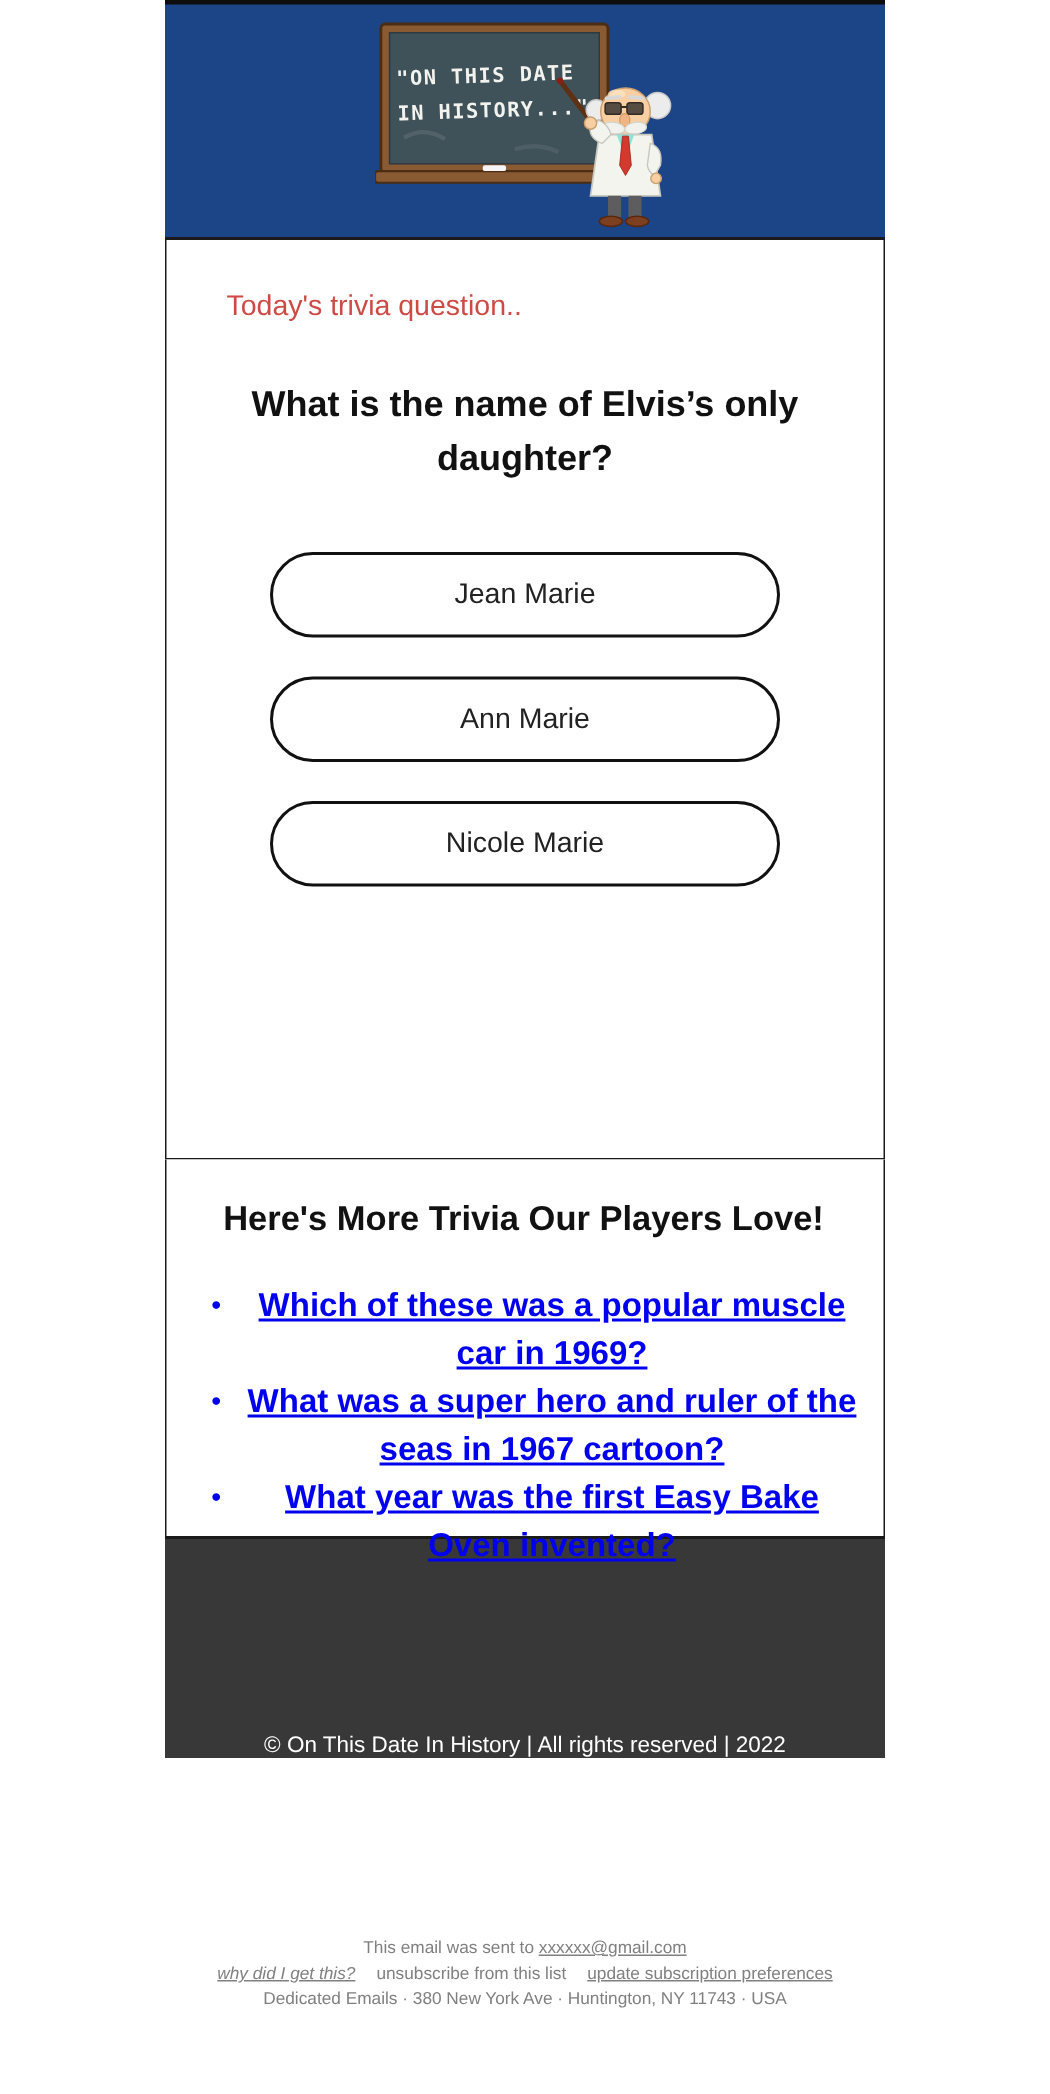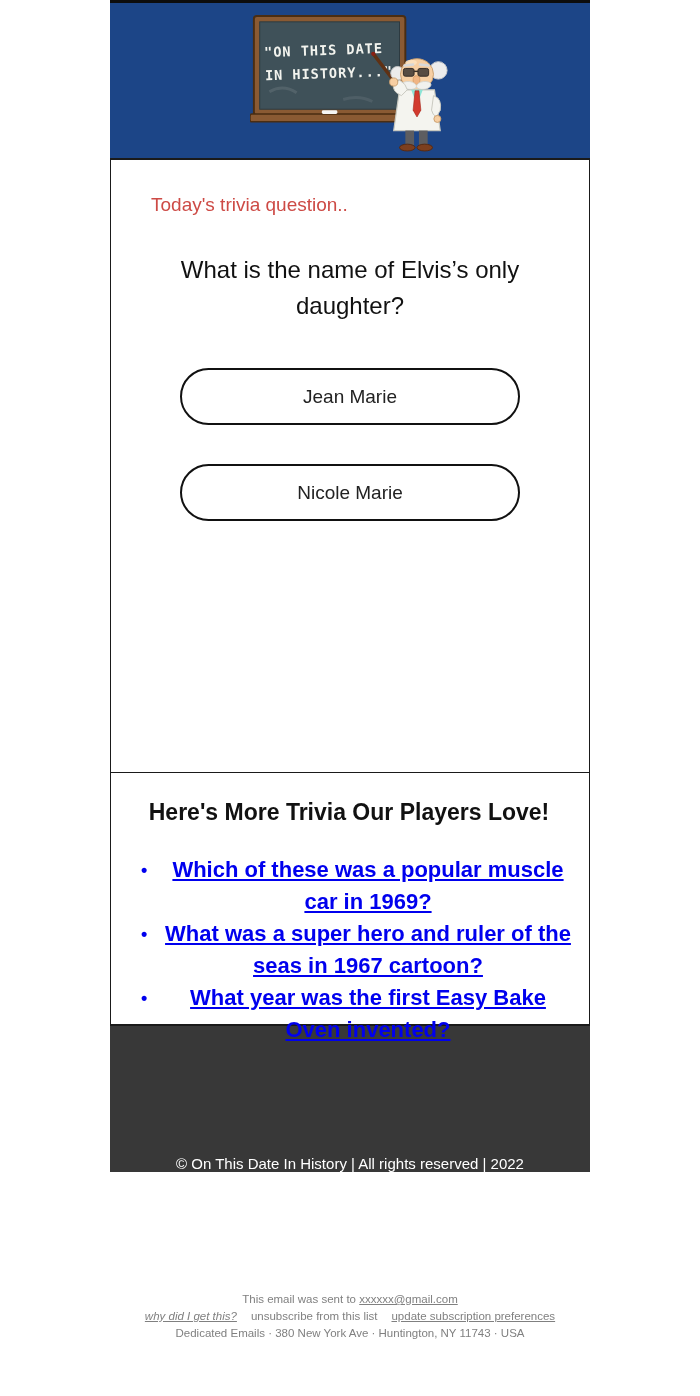--- a/index.html
+++ b/index.html
@@ -47,29 +47,29 @@
   .eyebrow {
     color: #cd4a45;
     font-size: 19px;
     font-weight: 400;
   }
   .question {
     margin-top: 36px;
     text-align: center;
     font-size: 24px;
     line-height: 36px;
-    font-weight: 400;
+    font-weight: 700;
     color: #111111;
   }
   .answers { margin-top: 44px; }
   .answer-btn {
     display: block;
     width: 340px;
     height: 57px;
-    margin: 0 auto 39px auto;
+    margin: 0 auto 26px auto;
     background: #ffffff;
     border: 2.5px solid #111111;
     border-radius: 29px;
     font-family: "Liberation Sans", sans-serif;
     font-size: 19px;
     color: #222222;
     cursor: pointer;
   }
   .answer-btn:last-child { margin-bottom: 0; }
   
@@ -188,20 +188,21 @@
         <ellipse cx="180" cy="137.5" rx="8" ry="3.5" fill="#7c3f1f" stroke="#57280f"></ellipse>
       </g>
     </svg>
   </header>
 
   <section class="card question-card">
     <p class="eyebrow">Today's trivia question..</p>
     <h1 class="question">What is the name of Elvis’s only daughter?</h1>
     <div class="answers">
       <button class="answer-btn">Jean Marie</button>
+      <button class="answer-btn">Ann Marie</button>
       <button class="answer-btn">Nicole Marie</button>
     </div>
   </section>
 
   <section class="card more-trivia">
     <h2 class="more-heading">Here's More Trivia Our Players Love!</h2>
     <ul class="trivia-links">
       <li>
         <a>Which of these was a popular muscle car in 1969?</a>
       </li>

